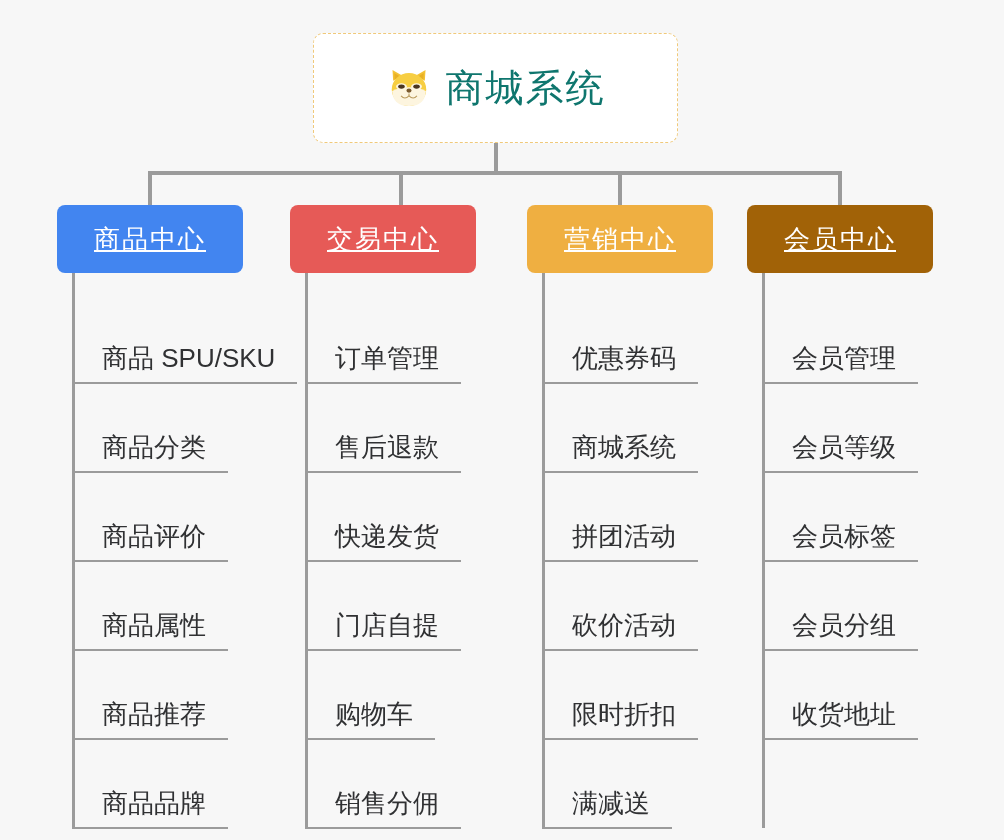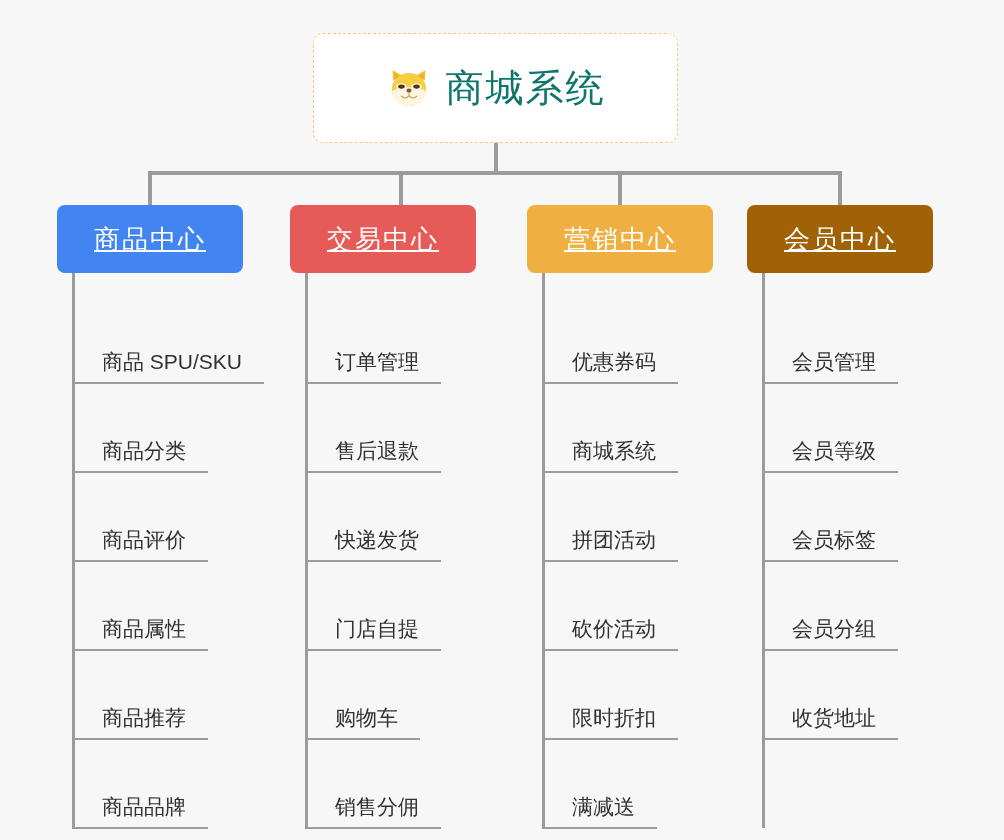--- a/index.html
+++ b/index.html
@@ -108,21 +108,21 @@
   }
 
   .leaf-inner {
     position: relative;
     display: inline-block;
     padding: 0 22px 9px 30px;
     border-bottom: 2px solid #9b9b9b;
   }
 
   .leaf-label {
-    font-size: 21px;
+    font-size: 26px;
     color: #303133;
     line-height: 1.1;
     white-space: nowrap;
   }
 
   
   .c-blue   { background: #4285f0; }
   .c-red    { background: #e65a57; }
   .c-orange { background: #efaf41; }
   .c-green  { background: #a16207; }

